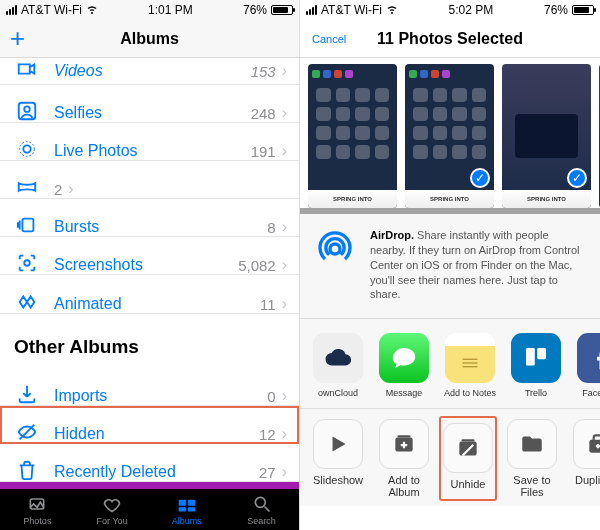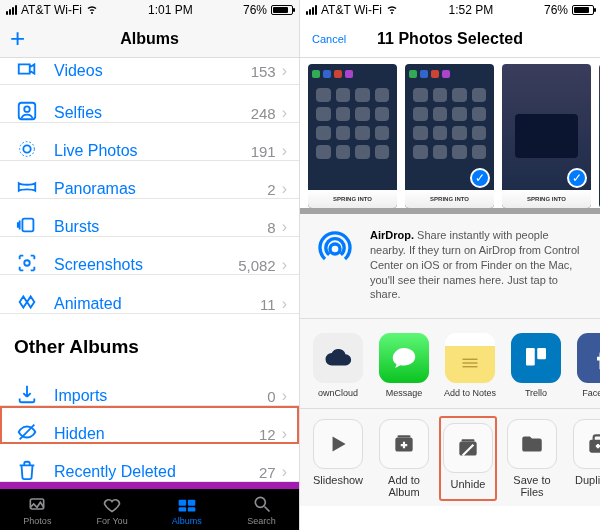--- a/index.html
+++ b/index.html
@@ -65,21 +65,21 @@
   .row {
     display:flex; align-items:flex-end; height:44px; padding:0 12px 0 14px;
     border-bottom:1px solid #e5e5e5; background:#fff;
   }
   .row .icon { width:26px; color:#007aff; display:flex; align-items:center; justify-content:center; margin-right:14px; }
   .row .icon svg { width:22px; height:22px; }
   .row .label { flex:1; font-size:16px; color:#007aff; }
   .row .count { font-size:15px; color:#8e8e93; margin-right:6px; }
   .row .chevron { color:#c7c7cc; font-size:16px; }
   .row.cut { height:30px; overflow:hidden; align-items:flex-end; padding-bottom:4px;}
-  .row.cut .label, .row.cut .count, .row.cut .chevron { align-self:flex-end; }
+  .row.cut .label, .row.cut .count, .row.cut .chevron { align-self:flex-end;font-style:italic; }
 
   .section-header { font-size:19px; font-weight:700; padding:22px 14px 10px; background:#fff; }
 
   .highlight { outline:2px solid #e46a4e; outline-offset:-2px; }
 
   
   .tabbar {
     height: 48px;
     display:flex;
     border-top:7px solid #a21caf;
@@ -202,21 +202,20 @@
       <span class="label">Live Photos</span>
       <span class="count">191</span>
       <span class="chevron">›</span>
     </div>
     <div class="row">
       <span class="icon">
         <svg viewBox="0 0 24 24">
             <path d="M3 8c3 2 15 2 18 0v8c-3-2-15-2-18 0z" fill="none" stroke="currentColor" stroke-width="2"></path>
           </svg>
       </span>
-      <span class="label">Panoramas</span>
       <span class="count">2</span>
       <span class="chevron">›</span>
     </div>
     <div class="row">
       <span class="icon">
         <svg viewBox="0 0 24 24">
             <rect x="7" y="5" width="12" height="14" rx="2" fill="none" stroke="currentColor" stroke-width="2"></rect>
             <path d="M4 7v10M2 9v6" stroke="currentColor" stroke-width="2"></path>
           </svg>
       </span>
@@ -325,21 +324,21 @@
           <span></span>
           <span></span>
         </span>
       <span>AT&amp;T Wi-Fi</span>
       <span class="wifi">
         <svg viewBox="0 0 24 24" width="12" height="12">
             <path fill="currentColor" d="M12 18a2 2 0 110 4 2 2 0 010-4zm-5-4a9 9 0 0110 0l-2 2a6 6 0 00-6 0zm-4-4a15 15 0 0118 0l-2 2a12 12 0 00-14 0z"></path>
           </svg>
       </span>
     </div>
-    <div class="slot">1:52 PM</div>
+    <div class="slot">5:02 PM</div>
     <div class="slot">
       <span>76%</span>
       <span class="battery">
           <span class="fill"></span>
         </span>
     </div>
   </div>
 
   <div class="navbar">
     <span class="cancel">Cancel</span>

